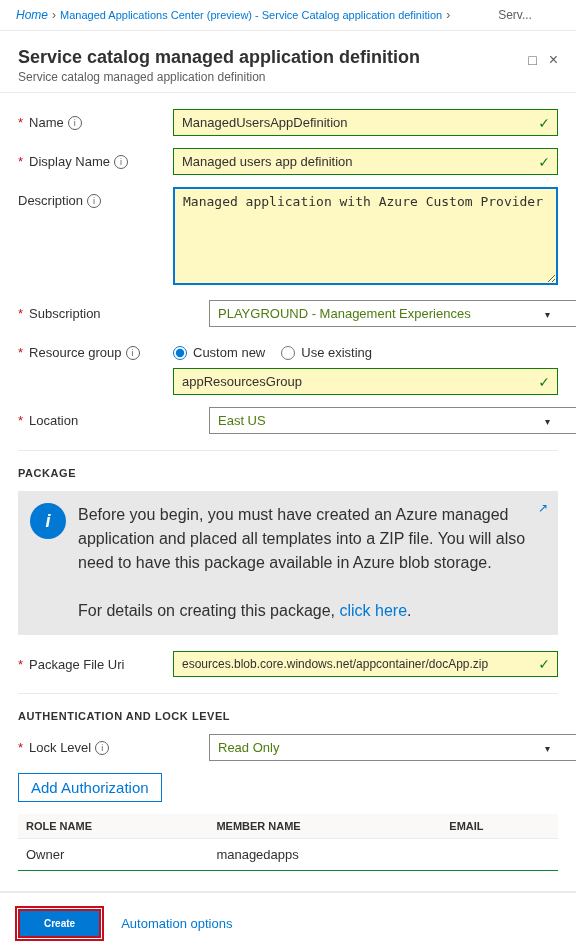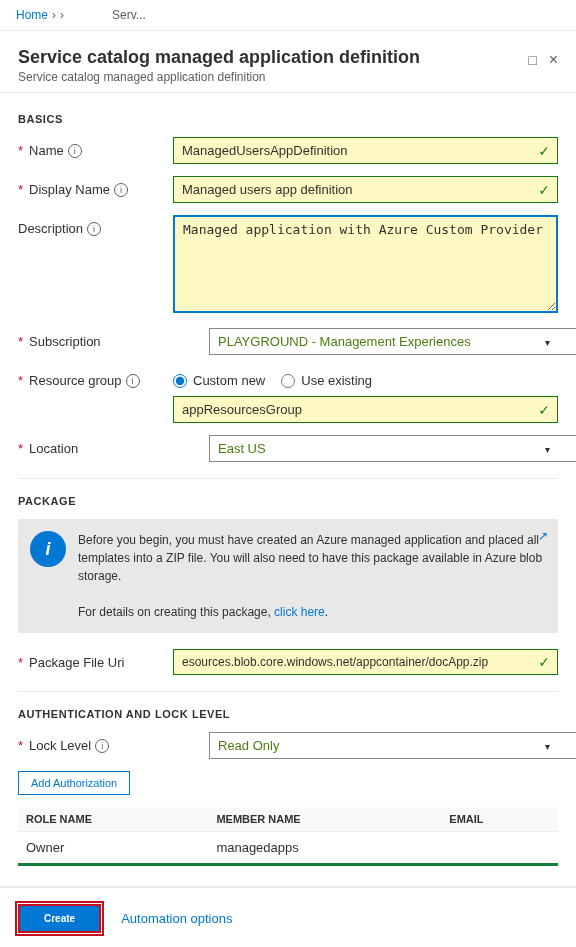--- a/index.html
+++ b/index.html
@@ -202,21 +202,21 @@
       border-radius: 50%;
       display: flex;
       align-items: center;
       justify-content: center;
       color: #fff;
       font-weight: 700;
       font-size: 18px;
       font-style: italic;
     }
     .info-box-text {
-      font-size: 12px;
+      font-size: 16px;
       color: #323130;
       line-height: 1.5;
     }
     .info-box-link {
       color: #0078d4;
       text-decoration: none;
       cursor: pointer;
     }
     .external-icon {
       position: absolute;
@@ -227,21 +227,21 @@
       cursor: pointer;
     }
     .auth-section {
       margin-top: 4px;
     }
     .add-auth-btn {
       border: 1px solid #0078d4;
       background: #fff;
       color: #0078d4;
       padding: 5px 12px;
-      font-size: 11px;
+      font-size: 15px;
       cursor: pointer;
       margin-bottom: 12px;
     }
     .auth-table {
       width: 100%;
       border-collapse: collapse;
     }
     .auth-table th {
       text-align: left;
       font-size: 11px;
@@ -249,21 +249,21 @@
       color: #323130;
       padding: 6px 8px;
       border-bottom: 1px solid #edebe9;
       background: #faf9f8;
       margin-top: 20px;
     }
     .auth-table td {
       padding: 8px 8px;
       font-size: 13px;
       color: #323130;
-      border-bottom: 3px solid #15803d;
+      border-bottom: 1px solid #15803d;
     }
     .footer {
       padding: 16px 18px;
       border-top: 2px solid #edebe9;
       display: flex;
       align-items: center;
       gap: 20px;
       background: #fff;
     }
     .create-btn {
@@ -284,43 +284,43 @@
       cursor: pointer;
     }
     .form-section {
       margin-bottom: 4px;
     }
   </style>
 </head>
 <body>
 
 <div class="breadcrumb">
-  <a style="color:#0078d4;text-decoration:none;">Home</a>
+  <a style="color:#0078d4;text-decoration:none;font-style:italic;">Home</a>
   <span class="sep">›</span>
+  <a style="color:#0078d4;text-decoration:none;font-size:11px;">Managed Applications Center (preview) - Service Catalog application definition</a>
   <span class="sep">›</span>
   <span class="current">Serv...</span>
 </div>
 
 <div class="main-container">
 
   <div class="header">
     <div class="header-left">
       <h1>Service catalog managed application definition</h1>
       <p>Service catalog managed application definition</p>
     </div>
     <div class="header-icons">
       <span class="header-icon">□</span>
       <span class="header-icon" style="font-size:16px;">×</span>
     </div>
   </div>
 
   <div class="content">
 
     <div class="form-section">
-      <div class="section-title">BASICS</div>
 
       <div class="form-row">
         <div class="form-label">
           <span class="required-star">*</span>
           <span>Name</span>
           <i class="info-icon">i</i>
         </div>
         <div class="form-control-wrap input-with-check">
           <input class="text-input valid" type="text" value="ManagedUsersAppDefinition" style="">
           <span class="check-mark">✓</span>

